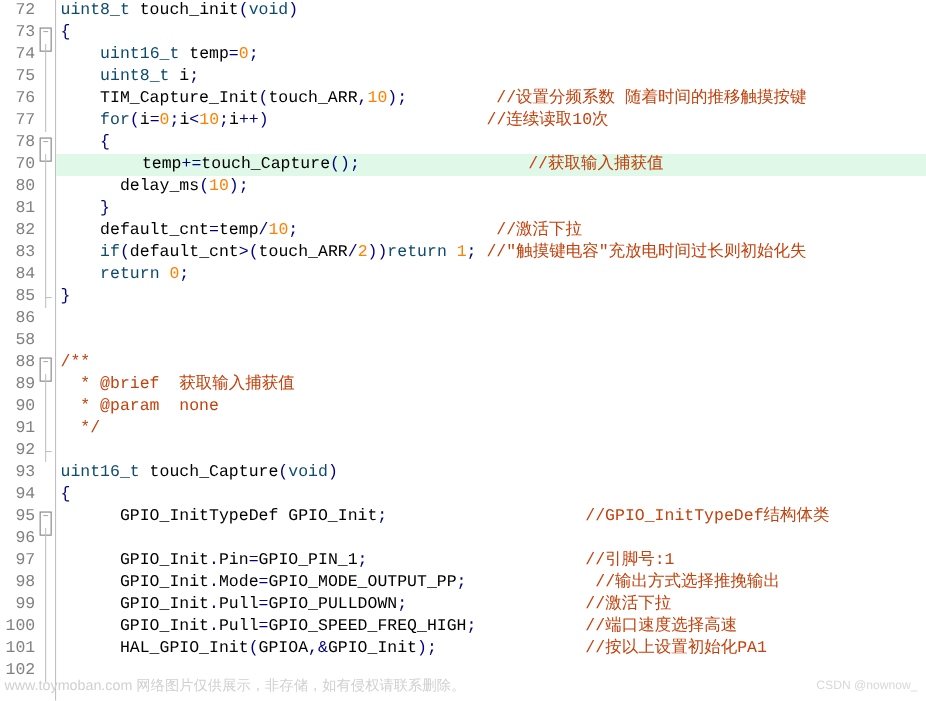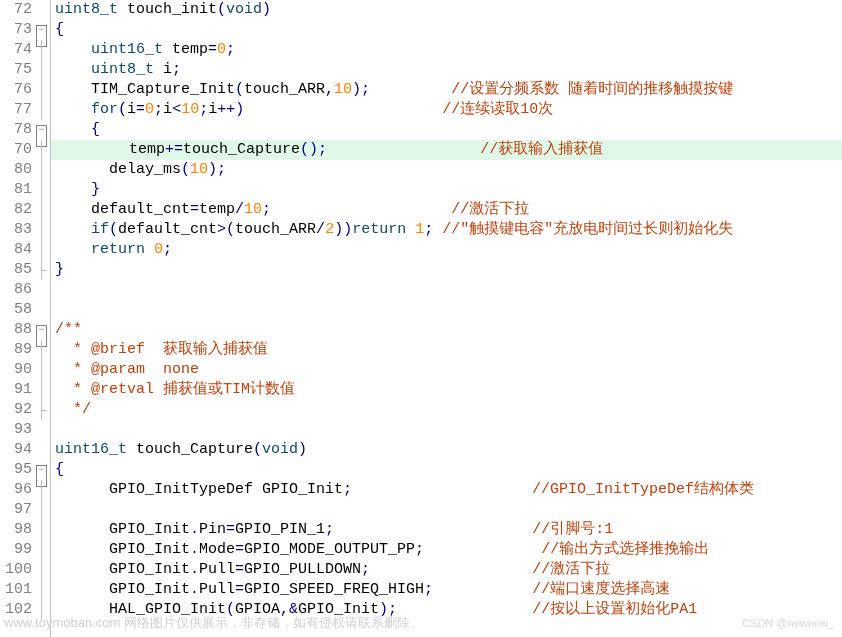--- a/index.html
+++ b/index.html
@@ -254,21 +254,20 @@
       <div class="code-row"><span>    </span><span class="op">}</span></div>
       <div class="code-row"><span>    default_cnt</span><span class="op">=</span><span>temp</span><span class="op">/</span><span class="num">10</span><span class="op">;</span><span>                    </span><span class="cmt">//激活下拉</span></div>
       <div class="code-row"><span>    </span><span class="kw">if</span><span class="op">(</span><span>default_cnt</span><span class="op">&gt;(</span><span>touch_ARR</span><span class="op">/</span><span class="num">2</span><span class="op">))</span><span class="kw">return</span><span> </span><span class="num">1</span><span class="op">;</span><span> </span><span class="cmt">//"触摸键电容"充放电时间过长则初始化失</span></div>
       <div class="code-row"><span>    </span><span class="kw">return</span><span> </span><span class="num">0</span><span class="op">;</span></div>
       <div class="code-row"><span class="op">}</span></div>
       <div class="code-row"><span></span></div>
       <div class="code-row"><span></span></div>
       <div class="code-row"><span class="cmt">/**</span></div>
       <div class="code-row"><span class="cmt">  * @brief  获取输入捕获值</span></div>
       <div class="code-row"><span class="cmt">  * @param  none</span></div>
-      <div class="code-row"><span class="cmt">  * @retval 捕获值或TIM计数值</span></div>
       <div class="code-row"><span class="cmt">  */</span></div>
       <div class="code-row"><span></span></div>
       <div class="code-row"><span class="kw">uint16_t</span><span> touch_Capture</span><span class="op">(</span><span class="kw">void</span><span class="op">)</span></div>
       <div class="code-row"><span class="op">{</span></div>
       <div class="code-row"><span>      GPIO_InitTypeDef GPIO_Init</span><span class="op">;</span><span>                    </span><span class="cmt">//GPIO_InitTypeDef结构体类</span></div>
       <div class="code-row"><span></span></div>
       <div class="code-row"><span>      GPIO_Init</span><span class="op">.</span><span>Pin</span><span class="op">=</span><span>GPIO_PIN_1</span><span class="op">;</span><span>                      </span><span class="cmt">//引脚号:1</span></div>
       <div class="code-row"><span>      GPIO_Init</span><span class="op">.</span><span>Mode</span><span class="op">=</span><span>GPIO_MODE_OUTPUT_PP</span><span class="op">;</span><span>             </span><span class="cmt">//输出方式选择推挽输出</span></div>
       <div class="code-row"><span>      GPIO_Init</span><span class="op">.</span><span>Pull</span><span class="op">=</span><span>GPIO_PULLDOWN</span><span class="op">;</span><span>                  </span><span class="cmt">//激活下拉</span></div>
       <div class="code-row"><span>      GPIO_Init</span><span class="op">.</span><span>Pull</span><span class="op">=</span><span>GPIO_SPEED_FREQ_HIGH</span><span class="op">;</span><span>           </span><span class="cmt">//端口速度选择高速</span></div>

